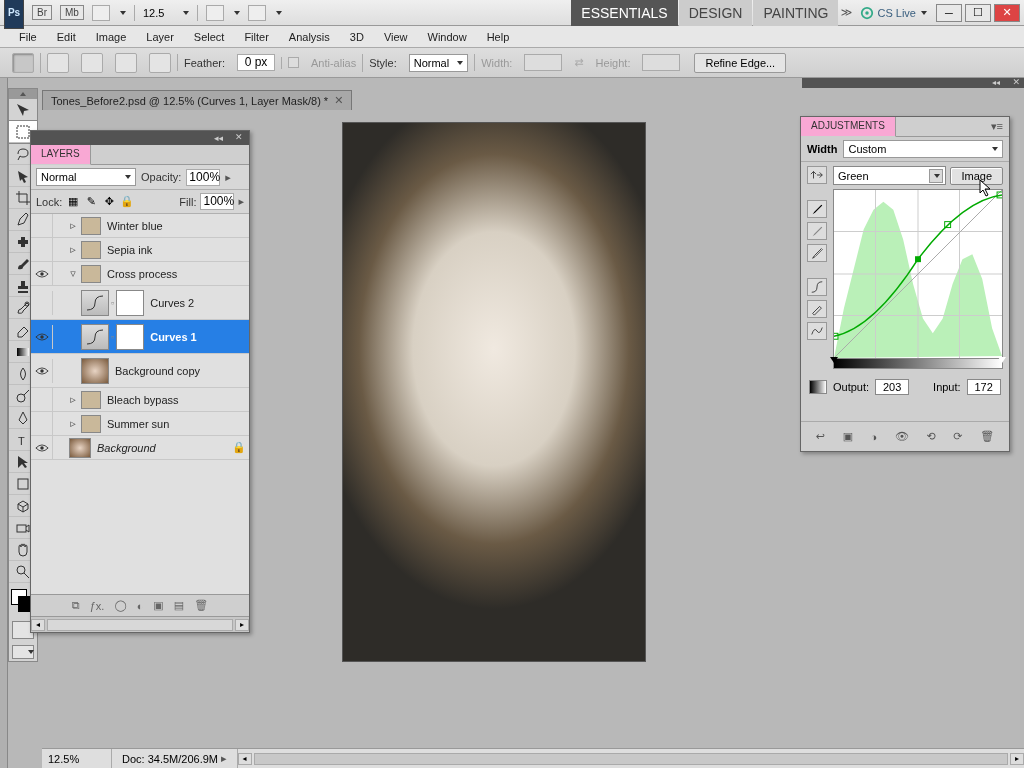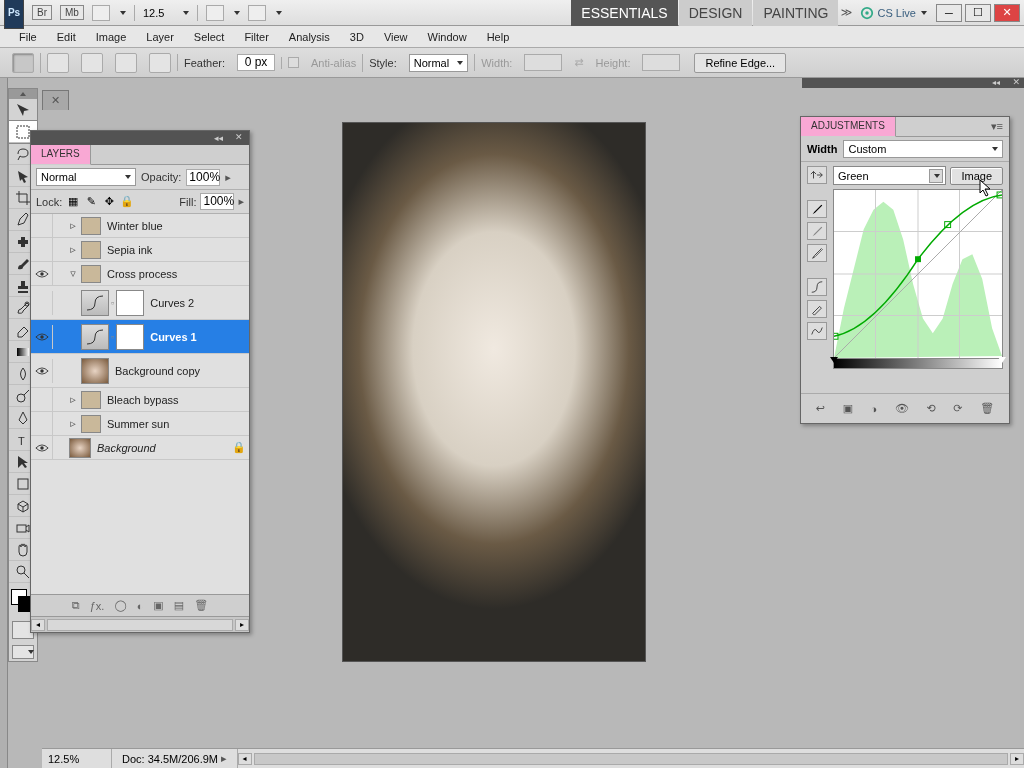--- a/index.html
+++ b/index.html
@@ -351,20 +351,21 @@
         <div class="sw2"></div>
       </div>
     <div class="quick-mask"></div>
     <div class="screen-mode">
         <span class="arrow-down"></span>
       </div>
   </div>
 
   <div class="doc-tab-bar">
     <div class="doc-tab">
+      <span>Tones_Before2.psd @ 12.5% (Curves 1, Layer Mask/8) *</span>
       <span class="tab-close">✕</span>
     </div>
   </div>
 
   <div class="doc-canvas-area">
     <div class="canvas-img"></div>
   </div>
 
   <div class="panel layers-panel">
     <div class="panel-hdr">
@@ -594,20 +595,28 @@
             <rect x="-2" y="145" width="6" height="6" fill="none" stroke="#0a0"></rect>
             <rect x="165" y="2" width="6" height="6" fill="none" stroke="#0a0"></rect>
           </svg>
         </div>
         <div class="slider-strip">
             <span class="ptr"></span>
             <span class="ptr2"></span>
           </div>
       </div>
     </div>
+    <div class="adj-output">
+      <span class="mini-thumb"></span>
+      <span>Output:</span>
+      <input value="203" style="">
+      <span style="width:12px"></span>
+      <span>Input:</span>
+      <input value="172" style="">
+    </div>
     <div class="adj-bot-icons">
       <span>↩</span>
       <span>▣</span>
       <span>◑</span>
       <span>👁</span>
       <span>⟲</span>
       <span>⟳</span>
       <span>🗑</span>
     </div>
     <div class="cursor-arrow" style="left:178px;top:62px">

